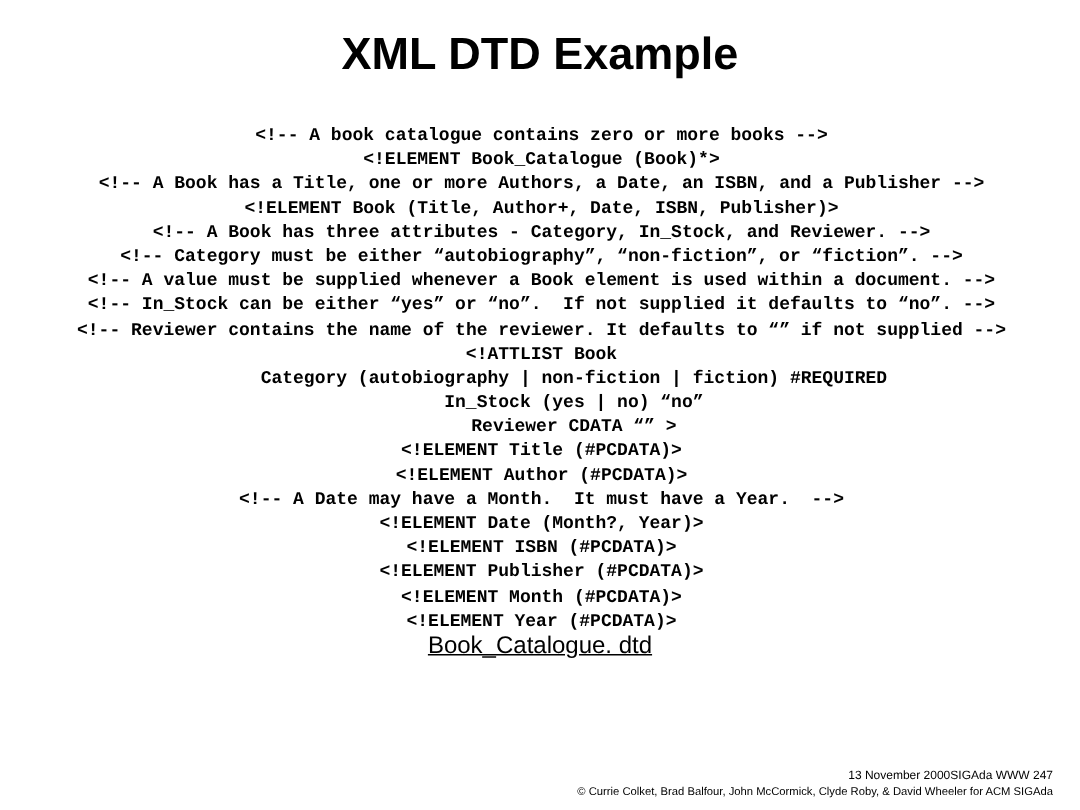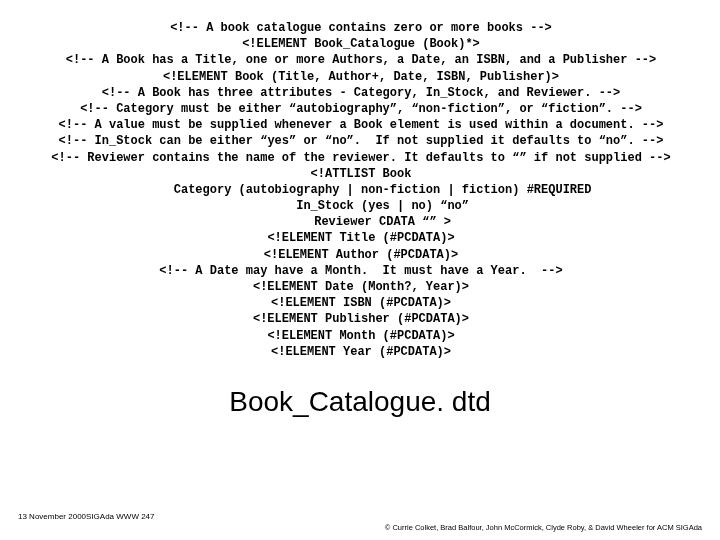--- a/index.html
+++ b/index.html
@@ -29,50 +29,51 @@
     font-family: "Courier New", Courier, monospace;
     font-size: 12px;
     line-height: 1.35;
     white-space: pre;
     color: #000;
     font-weight: bold;
     margin-left: 2px;
     text-align: center;
   }
   .subtitle {
-    font-size: 28px;
+    font-size: 16px;
     text-align: center;
-    margin-top: 26px;
     color: #000;
     font-family: Arial, Helvetica, sans-serif;
+    text-decoration: underline;
   }
   .footer {
     position: absolute;
     bottom: 8px;
     left: 0;
     width: 100%;
     padding: 0 18px;
   }
   .footer-row {
     display: flex;
-    justify-content: flex-start;
+    justify-content: flex-end;
     font-size: 8px;
     color: #000;
   }
   .footer-credit {
     text-align: right;
     font-size: 7.5px;
     margin-top: 2px;
     color: #000;
   }
 </style>
 </head>
 <body>
 
 <div class="slide">
+  <h1 class="title">XML DTD Example</h1>
   <div class="code">&lt;!-- A book catalogue contains zero or more books --&gt;
 &lt;!ELEMENT Book_Catalogue (Book)*&gt;
 &lt;!-- A Book has a Title, one or more Authors, a Date, an ISBN, and a Publisher --&gt;
 &lt;!ELEMENT Book (Title, Author+, Date, ISBN, Publisher)&gt;
 &lt;!-- A Book has three attributes - Category, In_Stock, and Reviewer. --&gt;
 &lt;!-- Category must be either “autobiography”, “non-fiction”, or “fiction”. --&gt;
 &lt;!-- A value must be supplied whenever a Book element is used within a document. --&gt;
 &lt;!-- In_Stock can be either “yes” or “no”.  If not supplied it defaults to “no”. --&gt;
 &lt;!-- Reviewer contains the name of the reviewer. It defaults to “” if not supplied --&gt;
 &lt;!ATTLIST Book

